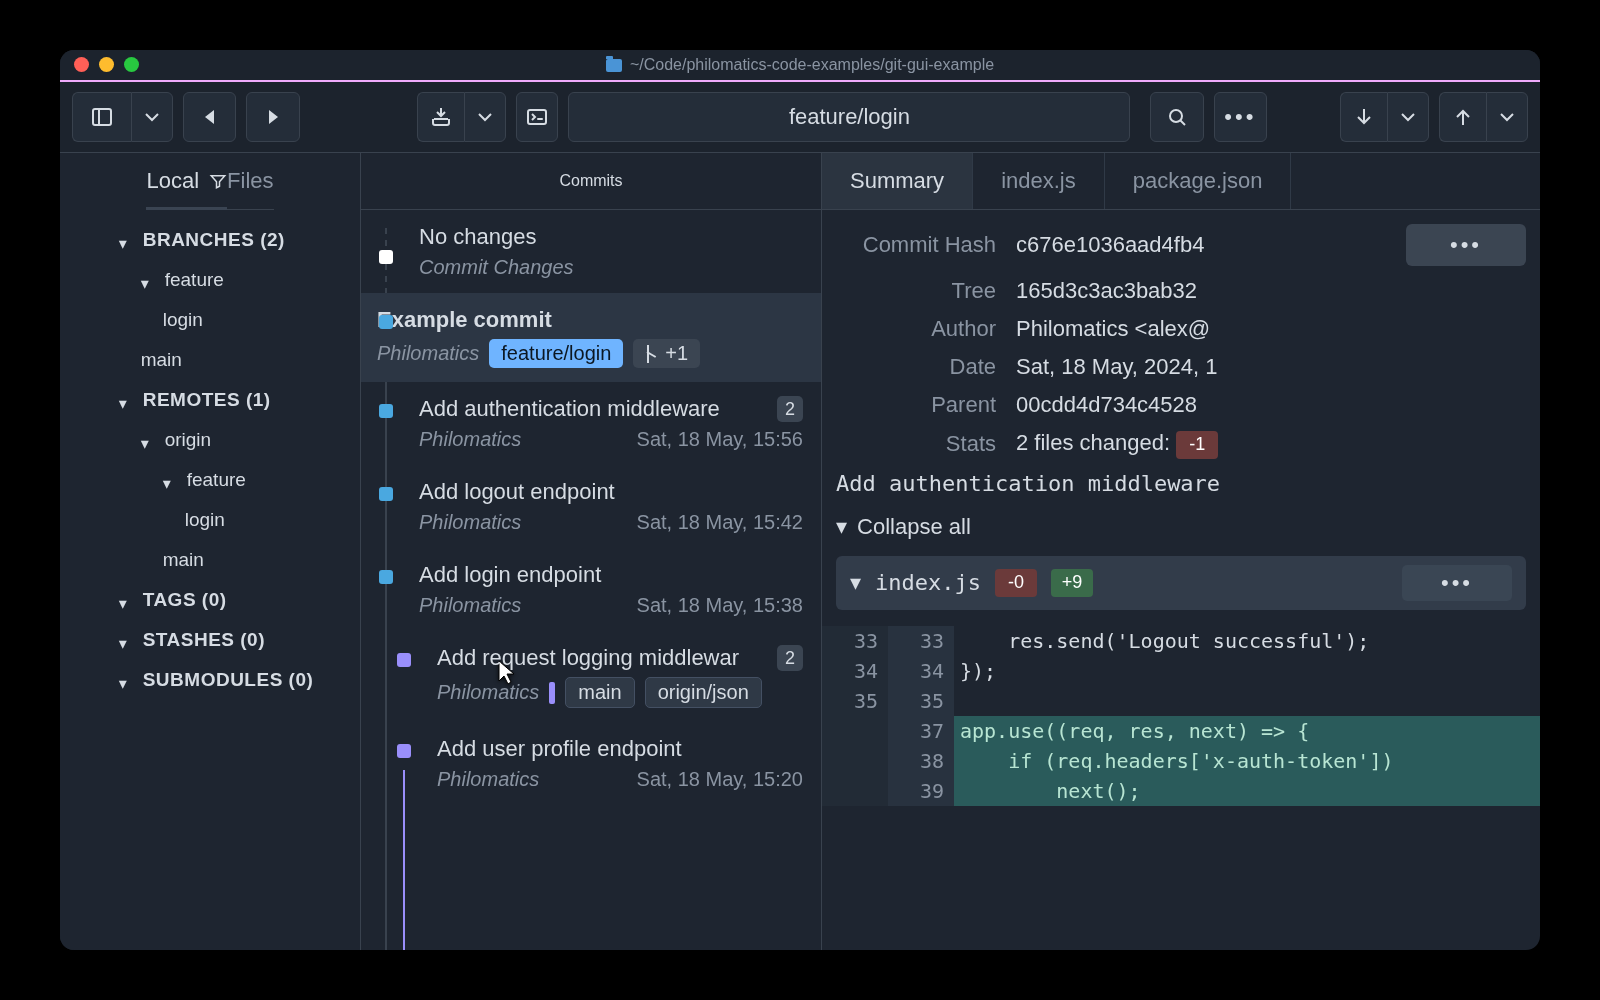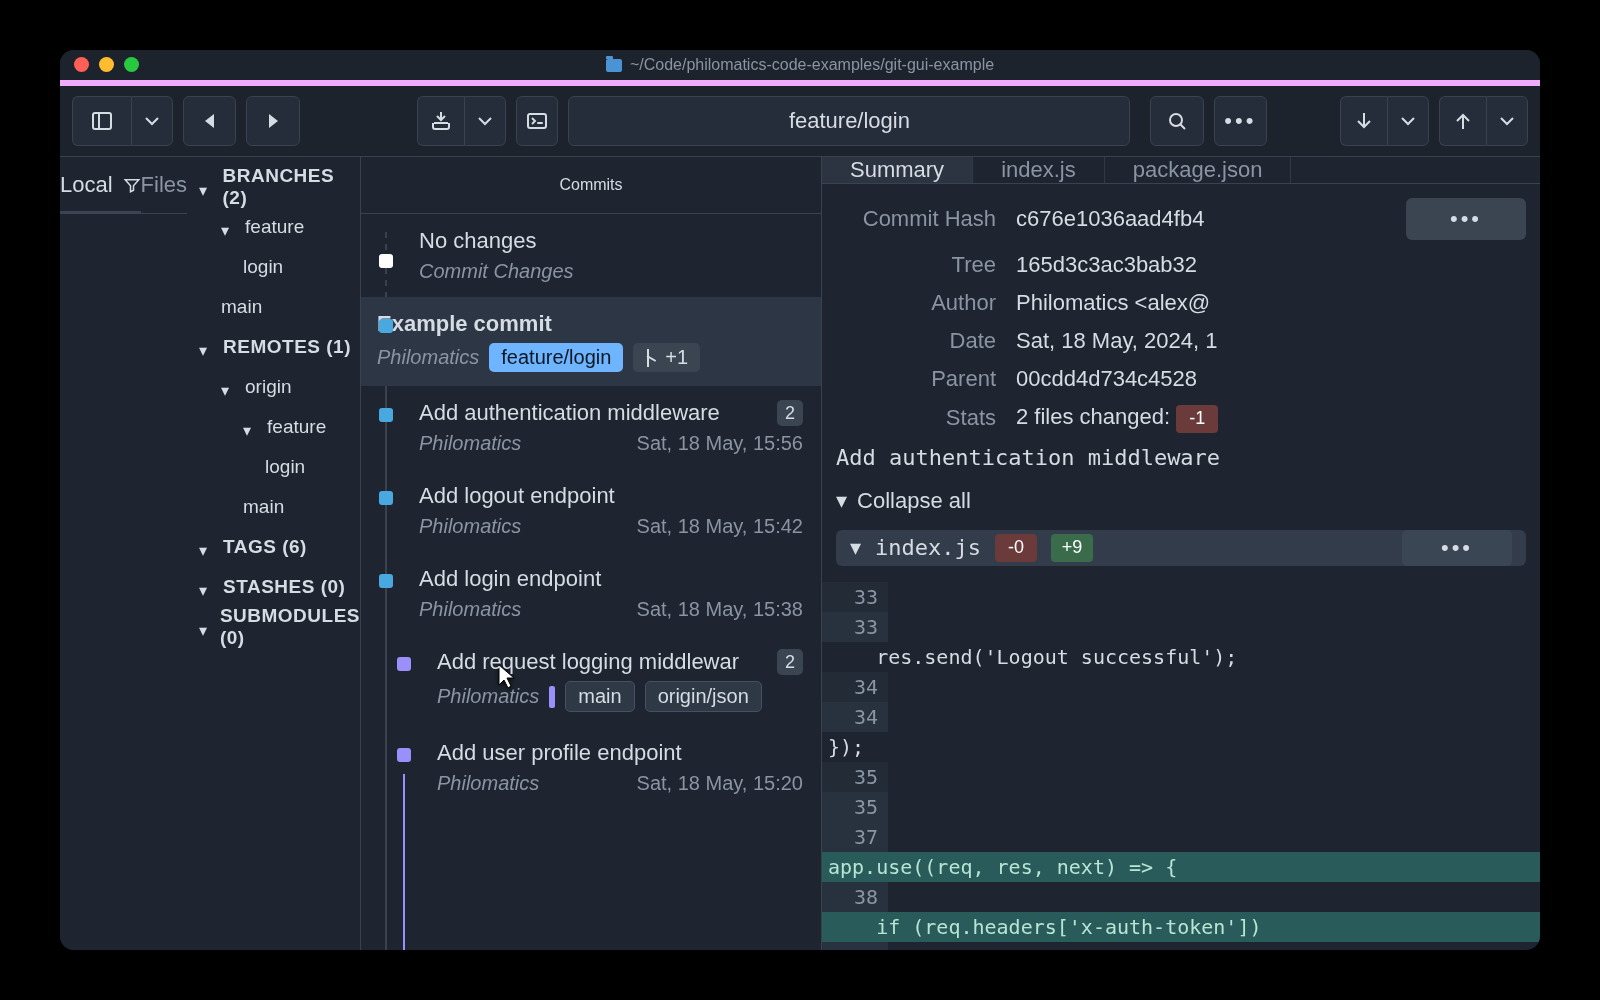--- a/index.html
+++ b/index.html
@@ -16,41 +16,41 @@
     --dot:#4aa8e0;
     --dot2:#9a8ffb;
     --diff-add:#2a5b5b;
     --diff-add-text:#b8e5d3;
     --stat-green:#3a6b4a;
     --stat-red:#6b3a3a;
   }
   html,body{margin:0;padding:0;background:var(--bg);width:1600px;height:1000px;overflow:hidden;font-family:-apple-system,Helvetica,Arial,sans-serif;color:var(--text);}
   .stage{position:absolute;inset:0;display:flex;align-items:center;justify-content:center;}
   .window{width:1480px;height:900px;background:var(--win);border-radius:14px;overflow:hidden;box-shadow:0 0 0 1px #0008;display:flex;flex-direction:column;}
-  .titlebar{height:30px;background:var(--panel-dark);display:flex;align-items:center;position:relative;border-bottom:6px solid #f0abfc;font-size:16px;color:var(--text-dim);}
+  .titlebar{height:30px;background:var(--panel-dark);display:flex;align-items:center;position:relative;border-bottom:2px solid #f0abfc;font-size:16px;color:var(--text-dim);}
   .traffic{position:absolute;left:14px;top:7px;display:flex;gap:10px;}
   .tl{width:15px;height:15px;border-radius:50%;}
   .tl.r{background:#ff5f57;} .tl.y{background:#febc2e;} .tl.g{background:#28c840;}
   .titlebar .path{margin:0 auto;display:flex;align-items:center;gap:8px;}
   .folder-icon{width:16px;height:13px;background:#4a94d6;border-radius:2px;position:relative;}
   .folder-icon::before{content:"";position:absolute;top:-3px;left:0;width:7px;height:3px;background:#4a94d6;border-radius:1px 1px 0 0;}
 
   .toolbar{height:70px;background:var(--panel-dark);border-bottom:1px solid var(--border);display:flex;align-items:center;padding:0 12px;gap:10px;}
   .tbtn{height:48px;background:var(--panel);border:1px solid var(--border);border-radius:6px;display:flex;align-items:center;justify-content:center;color:var(--text);font-size:22px;}
   .tbtn.w40{width:46px;} .tbtn.w56{width:58px;} .tbtn.w36{width:40px;}
   .group{display:flex;}
   .group .tbtn:first-child{border-radius:6px 0 0 6px;border-right:none;}
   .group .tbtn:last-child{border-radius:0 6px 6px 0;}
   .branchbox{flex:0 0 560px;height:48px;background:var(--panel);border:1px solid var(--border);border-radius:6px;display:flex;align-items:center;justify-content:center;font-size:22px;color:var(--text);}
   .spacer{flex:1;}
 
   .body{flex:1;display:flex;min-height:0;}
 
   
-  .sidebar{width:300px;background:var(--win);border-right:1px solid var(--border);display:flex;flex-direction:row;}
+  .sidebar{width:300px;background:var(--win);border-right:1px solid var(--border);display:flex;flex-direction:column;align-items:center;}
   .side-tabs{height:56px;display:flex;border-bottom:1px solid var(--border);}
   .stab{flex:1;display:flex;align-items:center;justify-content:center;gap:10px;font-size:22px;color:var(--text-dim);position:relative;}
   .stab.active{color:var(--text);}
   .stab.active::after{content:"";position:absolute;left:0;right:0;bottom:-1px;height:3px;background:#3a4452;}
   .tree{padding:10px 0 0 8px;font-size:19px;overflow:auto;}
   .tree .row{display:flex;align-items:center;height:40px;gap:8px;padding-left:4px;cursor:default;}
   .tree .disclosure{width:16px;height:16px;display:inline-block;}
   .tree .disclosure::before{content:"▾";color:var(--text);font-size:16px;}
   .tree .lbl{color:var(--text);}
   .tree .section{font-weight:700;letter-spacing:0.5px;}
@@ -95,21 +95,21 @@
   .stat-pill.minus{background:var(--stat-red);}
   .stat-pill.plus{background:var(--stat-green);}
 
   .commit-msg{padding:8px 14px 14px 14px;font-family:Menlo,Consolas,monospace;font-size:22px;color:var(--text);}
   .collapse{display:flex;align-items:center;gap:10px;padding:4px 14px 10px 14px;font-size:22px;color:var(--text);}
   .filehdr{margin:6px 14px;background:#323c4a;border-radius:6px;height:54px;display:flex;align-items:center;padding:0 14px;gap:14px;font-size:22px;}
   .filehdr .fn{font-family:Menlo,monospace;}
   .filehdr .menu{margin-left:auto;background:#3a4654;border-radius:5px;width:110px;height:36px;display:flex;align-items:center;justify-content:center;letter-spacing:3px;}
 
   .diff{margin:10px 0 0 0;font-family:Menlo,Consolas,monospace;font-size:20px;line-height:30px;}
-  .diffrow{display:flex;flex-direction:column;}
+  .diffrow{display:flex;}
   .ln{width:56px;text-align:right;padding-right:10px;color:var(--text-dim);background:#222b36;}
   .ln2{width:56px;text-align:right;padding-right:10px;color:var(--text-dim);background:#28323f;}
   .code{flex:1;white-space:pre;overflow:hidden;color:var(--text);padding-left:6px;}
   .code.add{background:var(--diff-add);color:var(--diff-add-text);}
 
   
   .svgicon{width:24px;height:24px;stroke:currentColor;fill:none;stroke-width:2;}
 </style>
 </head>
 <body>
@@ -262,21 +262,21 @@
             </div>
         <div class="row ind3">
               <span class="lbl">login</span>
             </div>
         <div class="row ind2">
               <span class="lbl">main</span>
             </div>
 
         <div class="row">
               <span class="disclosure"></span>
-              <span class="lbl section">TAGS (6)</span>
+              <span class="lbl section">TAGS (0)</span>
             </div>
         <div class="row">
               <span class="disclosure"></span>
               <span class="lbl section">STASHES (0)</span>
             </div>
         <div class="row">
               <span class="disclosure"></span>
               <span class="lbl section">SUBMODULES (0)</span>
             </div>
       </div>

